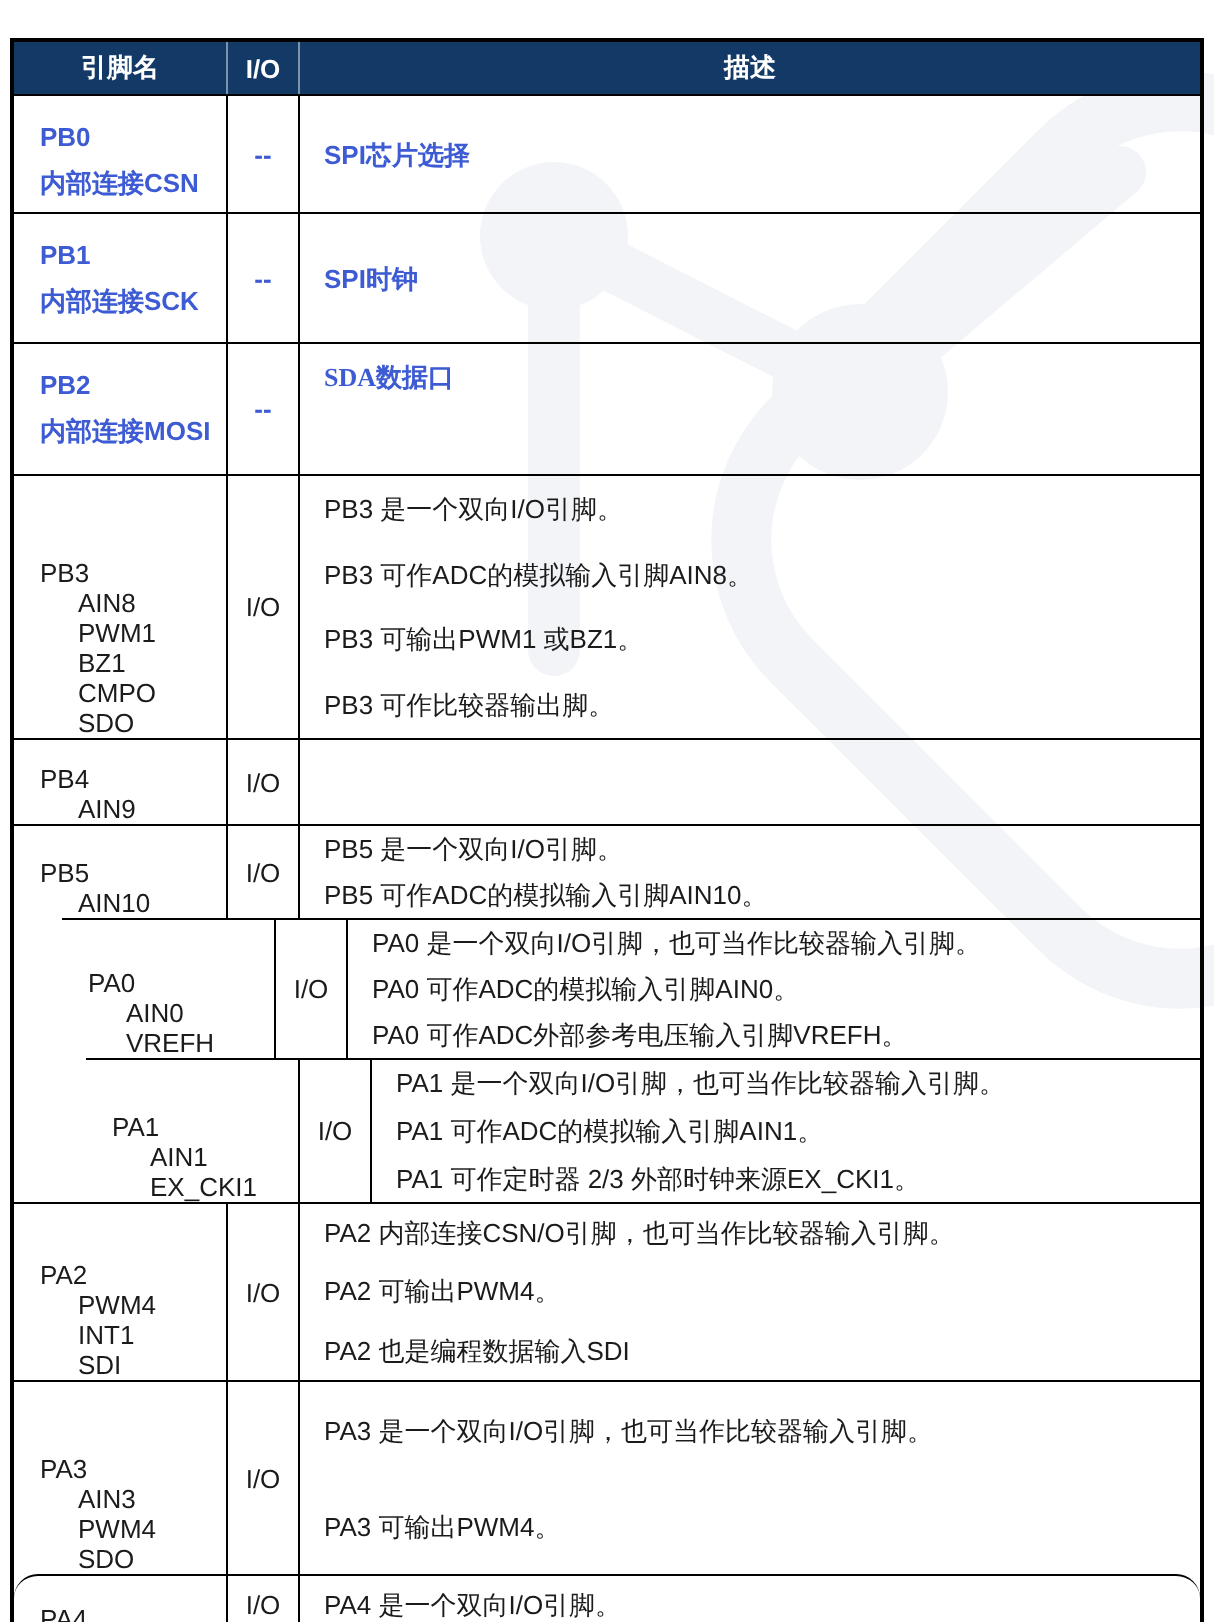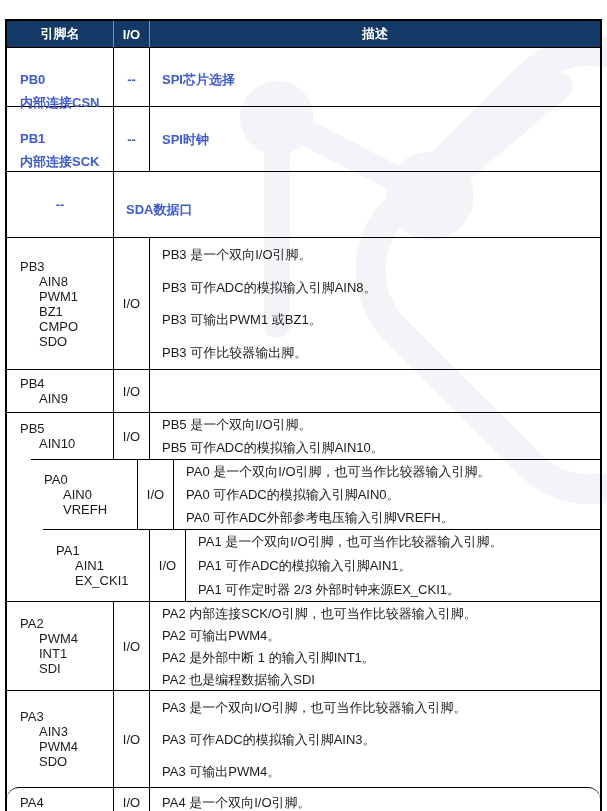--- a/index.html
+++ b/index.html
@@ -21,35 +21,35 @@
     border-right:1px solid rgba(255,255,255,.45);
   }
   .th:last-child{border-right:none;}
   .row{
     display:grid;grid-template-columns:107px 36px 1fr;
     border-top:1px solid var(--border,#000);
     font-size:13px;color:var(--body-text,#1B1B1B);
   }
   .cell{box-sizing:border-box;min-width:0;}
   .cell-pin{
-    display:flex;flex-direction:column;justify-content:center;
+    display:flex;flex-direction:column;justify-content:flex-end;
     padding-left:13px;border-right:1px solid var(--border,#000);
   }
   .pin-line{line-height:15px;white-space:nowrap;}
   .pin-sub{padding-left:19px;}
   .cell-io{display:flex;align-items:center;justify-content:center;border-right:1px solid var(--border,#000);}
   .cell-desc{
     display:flex;flex-direction:column;justify-content:space-around;
     padding-left:12px;padding-right:6px;
   }
   .desc-line{line-height:15px;white-space:nowrap;}
   .row.highlight{color:var(--accent,#3D5BD3);font-weight:bold;}
-  .row.highlight .cell-pin{justify-content:flex-start;padding-top:23px;row-gap:6px;}
+  .row.highlight .cell-pin{justify-content:flex-start;padding-top:12px;row-gap:6px;}
   .row.highlight .pin-line{line-height:17px;}
-  .cell-desc.desc-top{justify-content:center;padding-top:9px;row-gap:6px;}
+  .cell-desc.desc-top{justify-content:flex-start;padding-top:9px;row-gap:6px;font-family:Liberation Serif, serif;}
 </style>
 </head>
 <body style="--header-bg: #133A67; --header-text: #FFFFFF; --accent: #3D5BD3; --body-text: #1B1B1B; --border: #000000; --watermark: #F2F4F8;">
 
 <div class="page">
 
   <svg class="watermark" width="607" height="630" viewBox="0 0 607 630" aria-hidden="true">
     <rect x="410" y="90" width="360" height="360" rx="85" fill="none" stroke="currentColor" stroke-width="30" transform="rotate(45 590 270)"></rect>
     <g stroke="currentColor" stroke-width="26" stroke-linecap="round">
       <line x1="277" y1="118" x2="277" y2="325"></line>
@@ -87,20 +87,24 @@
             <div class="pin-line">内部连接SCK</div>
           </div>
           <div class="cell cell-io">
             <div class="io-value">--</div>
           </div>
           <div class="cell cell-desc">
             <div class="desc-line">SPI时钟</div>
           </div>
         </div>
         <div class="row highlight" style="height: 65px;">
+          <div class="cell cell-pin">
+            <div class="pin-line">PB2</div>
+            <div class="pin-line">内部连接MOSI</div>
+          </div>
           <div class="cell cell-io">
             <div class="io-value">--</div>
           </div>
           <div class="cell cell-desc desc-top">
             <div class="desc-line">SDA数据口</div>
           </div>
         </div>
         <div class="row" style="height: 131px;">
           <div class="cell cell-pin">
             <div class="pin-line">PB3</div>
@@ -176,39 +180,37 @@
           <div class="cell cell-pin">
             <div class="pin-line">PA2</div>
             <div class="pin-line pin-sub">PWM4</div>
             <div class="pin-line pin-sub">INT1</div>
             <div class="pin-line pin-sub">SDI</div>
           </div>
           <div class="cell cell-io">
             <div class="io-value">I/O</div>
           </div>
           <div class="cell cell-desc">
-            <div class="desc-line">PA2 内部连接SCK/O引脚，也可当作比较器输入引脚。</div>
+            <div class="desc-line">PA2 内部连接CSN/O引脚，也可当作比较器输入引脚。</div>
             <div class="desc-line">PA2 可输出PWM4。</div>
-            <div class="desc-line">PA2 是外部中断 1 的输入引脚INT1。</div>
             <div class="desc-line">PA2 也是编程数据输入SDI</div>
           </div>
         </div>
         <div class="row" style="height: 96px;">
           <div class="cell cell-pin">
             <div class="pin-line">PA3</div>
             <div class="pin-line pin-sub">AIN3</div>
             <div class="pin-line pin-sub">PWM4</div>
             <div class="pin-line pin-sub">SDO</div>
           </div>
           <div class="cell cell-io">
             <div class="io-value">I/O</div>
           </div>
           <div class="cell cell-desc">
             <div class="desc-line">PA3 是一个双向I/O引脚，也可当作比较器输入引脚。</div>
-            <div class="desc-line">PA3 可作ADC的模拟输入引脚AIN3。</div>
             <div class="desc-line">PA3 可输出PWM4。</div>
           </div>
         </div>
         <div class="row" style="height: 29px; border-radius: 12px;">
           <div class="cell cell-pin">
             <div class="pin-line">PA4</div>
           </div>
           <div class="cell cell-io">
             <div class="io-value">I/O</div>
           </div>

